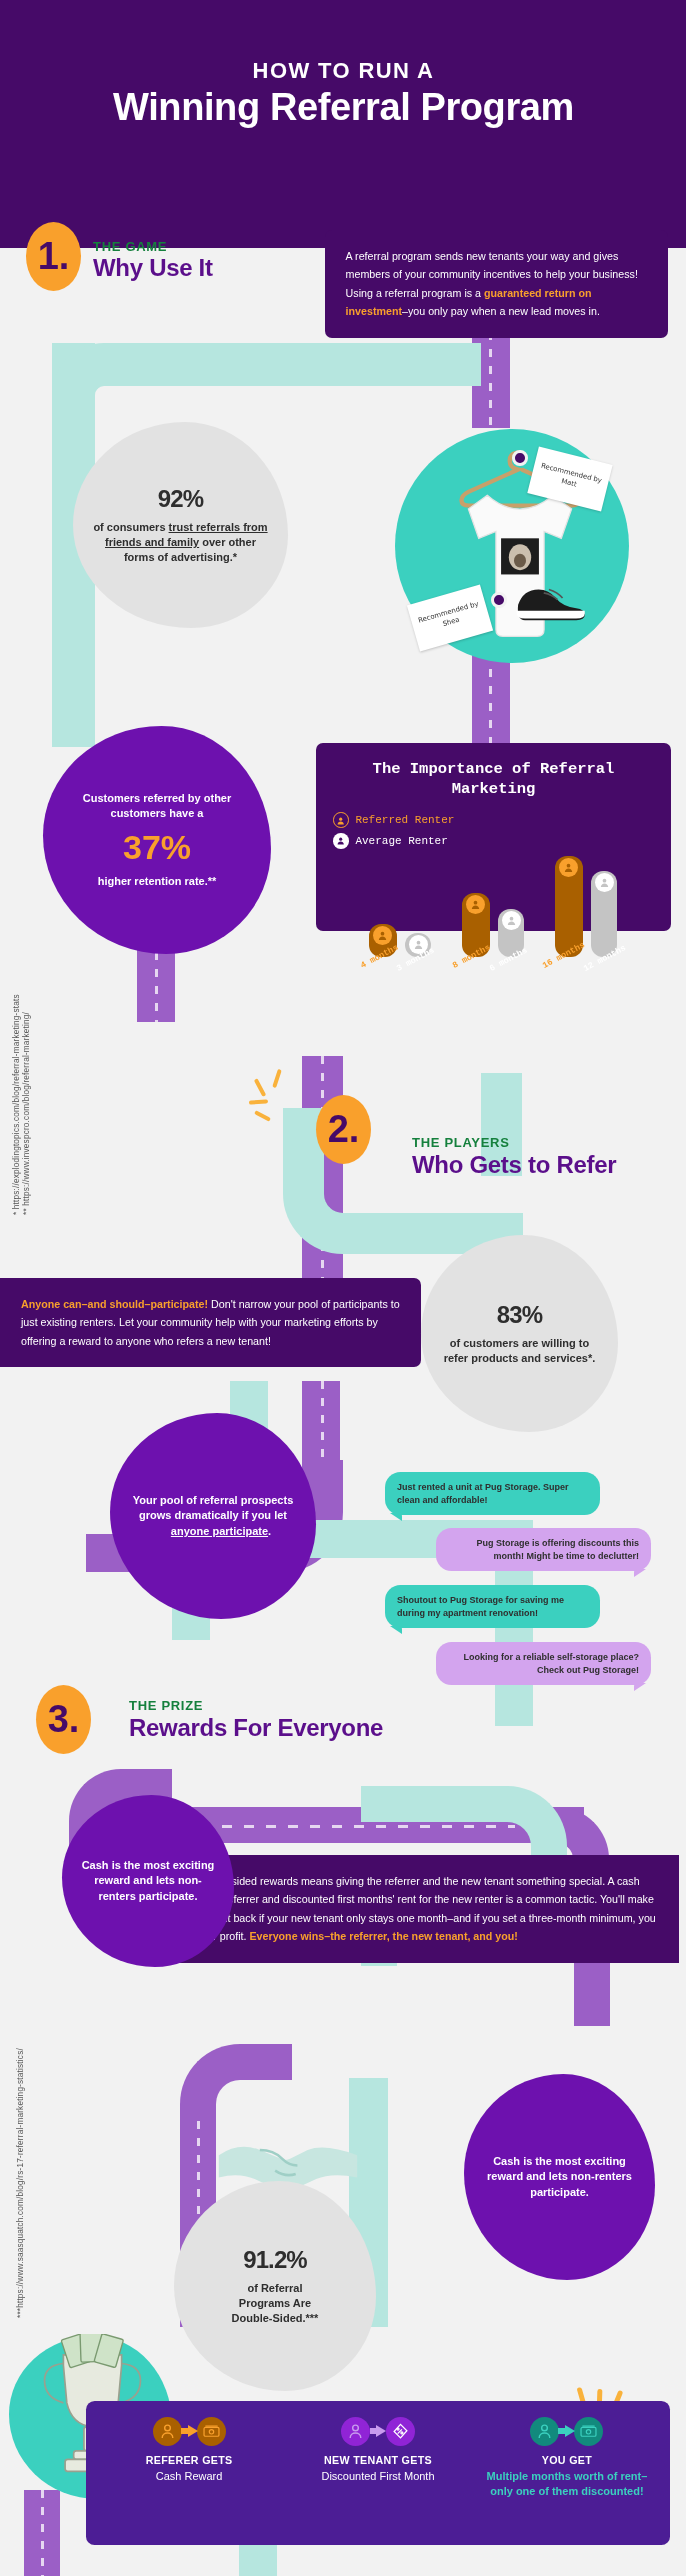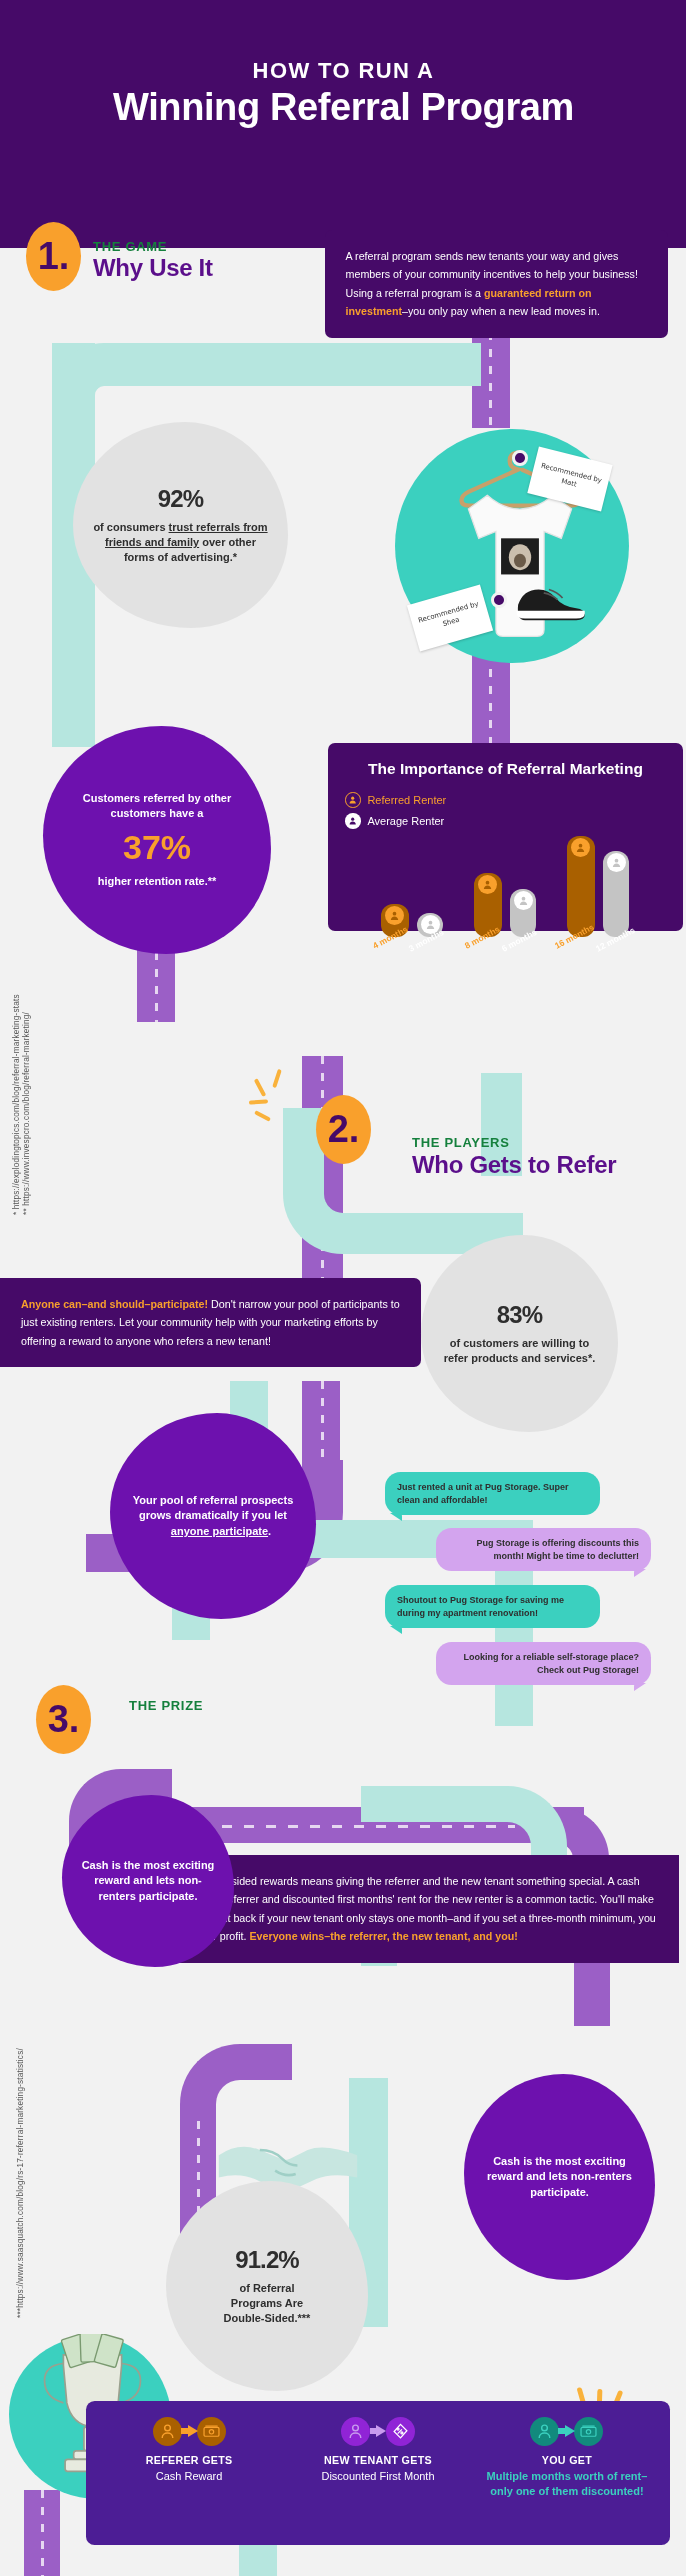--- a/index.html
+++ b/index.html
@@ -278,21 +278,21 @@
   <div class="tag" style="left:412px;top:594px;width:76px;height:48px;transform:rotate(-16deg);">Recommended by Shea</div>
   <div style="position:absolute;left:512px;top:450px;width:15.5px;height:15.5px;border-radius:50%;background:#460a68;border:3.4px solid #f2f2f2;"></div>
   <div style="position:absolute;left:491px;top:592px;width:15.5px;height:15.5px;border-radius:50%;background:#460a68;border:3.4px solid #f2f2f2;"></div>
 
   <div class="blob-purple" style="left:43px;top:726px;width:228px;height:228px;">
     <div class="line">Customers referred by other customers have a</div>
     <div class="big">37%</div>
     <div class="line">higher retention rate.**</div>
   </div>
 
-  <div class="chart-panel" style="left:328px;top:743px;width:355px;height:188px;">
+  <div class="chart-panel" style="left:316px;top:743px;width:355px;height:188px;font-family:Liberation Mono, monospace;">
     <div class="chart-title">The Importance of Referral Marketing</div>
     <div class="legend">
       <div class="legend-row">
         <span class="avatar-circ" style="border:1.7px solid #f9a02c;">
           <svg width="9.4" height="9.4" viewBox="0 0 24 24" fill="#f9a02c">
               <circle cx="12" cy="8" r="4"></circle>
               <path d="M4 22c0-5 4-8 8-8s8 3 8 8z"></path>
             </svg>
         </span>
         <span class="lab lg-ref">Referred Renter</span>
@@ -401,39 +401,40 @@
   <div class="bubble right" style="left:436px;top:1642px;width:215px;">Looking for a reliable self-storage place? Check out Pug Storage!</div>
 
   <div class="blob-purple" style="left:110px;top:1413px;width:206px;height:206px;">
     <div class="line">
       <span>Your pool of referral prospects grows dramatically if you let </span><u>anyone participate</u><span>.</span>
     </div>
   </div>
 
   <div class="num-bubble" style="left:36px;top:1685px;">3.</div>
   <div class="sec-kicker" style="left:129px;top:1698px;">THE PRIZE</div>
+  <div class="sec-title" style="left:129px;top:1714px;">Rewards For Everyone</div>
 
   <div class="blob-purple" style="left:62px;top:1795px;width:172px;height:172px;z-index:3;">
     <div class="line">Cash is the most exciting reward and lets non-renters participate.</div>
   </div>
 
   <div class="copybox" style="left:129px;top:1855px;width:550px;border-radius:6.9px 0 0 6.9px;padding-left:26px;z-index:2;">
     <span>Offering double-sided rewards means giving the referrer and the new tenant something special. A cash reward for the referrer and discounted first months' rent for the new renter is a common tactic. You'll make your investment back if your new tenant only stays one month–and if you set a three-month minimum, you made a clear profit. </span><span class="hl">Everyone wins–the referrer, the new tenant, and you!</span>
   </div>
 
   <div class="blob-purple" style="left:464px;top:2074px;width:191px;height:206px;">
     <div class="line">Cash is the most exciting reward and lets non-renters participate.</div>
   </div>
 
   <svg style="position:absolute;left:215px;top:2121px;" width="146" height="94" viewBox="0 0 170 110">
     <path d="M4 40 q24 -16 48 -6 l24 10 q6 3 12 0 l20 -10 q20 -8 58 6 l0 26 q-30 -6 -48 2 l-26 12 q-10 5 -20 0 l-26 -12 q-18 -8 -42 -2 z" fill="#c7e6e0"></path>
     <path d="M52 34 q16 0 26 10 q8 8 18 8 M70 58 q12 8 24 4" stroke="#9fcfc6" stroke-width="3" fill="none"></path>
   </svg>
 
-  <div class="blob-grey" style="left:166px;top:2181px;width:202px;height:210px;">
+  <div class="blob-grey" style="left:174px;top:2181px;width:202px;height:210px;">
     <div class="big">91.2%</div>
     <div class="sub">
       <span>of Referral</span><br>
       <span>Programs Are</span><br>
       <span>Double-Sided.***</span>
     </div>
   </div>
 
   <div class="source" style="left:15.5px;top:2318px;">***https://www.saasquatch.com/blog/rs-17-referral-marketing-statistics/</div>
 

